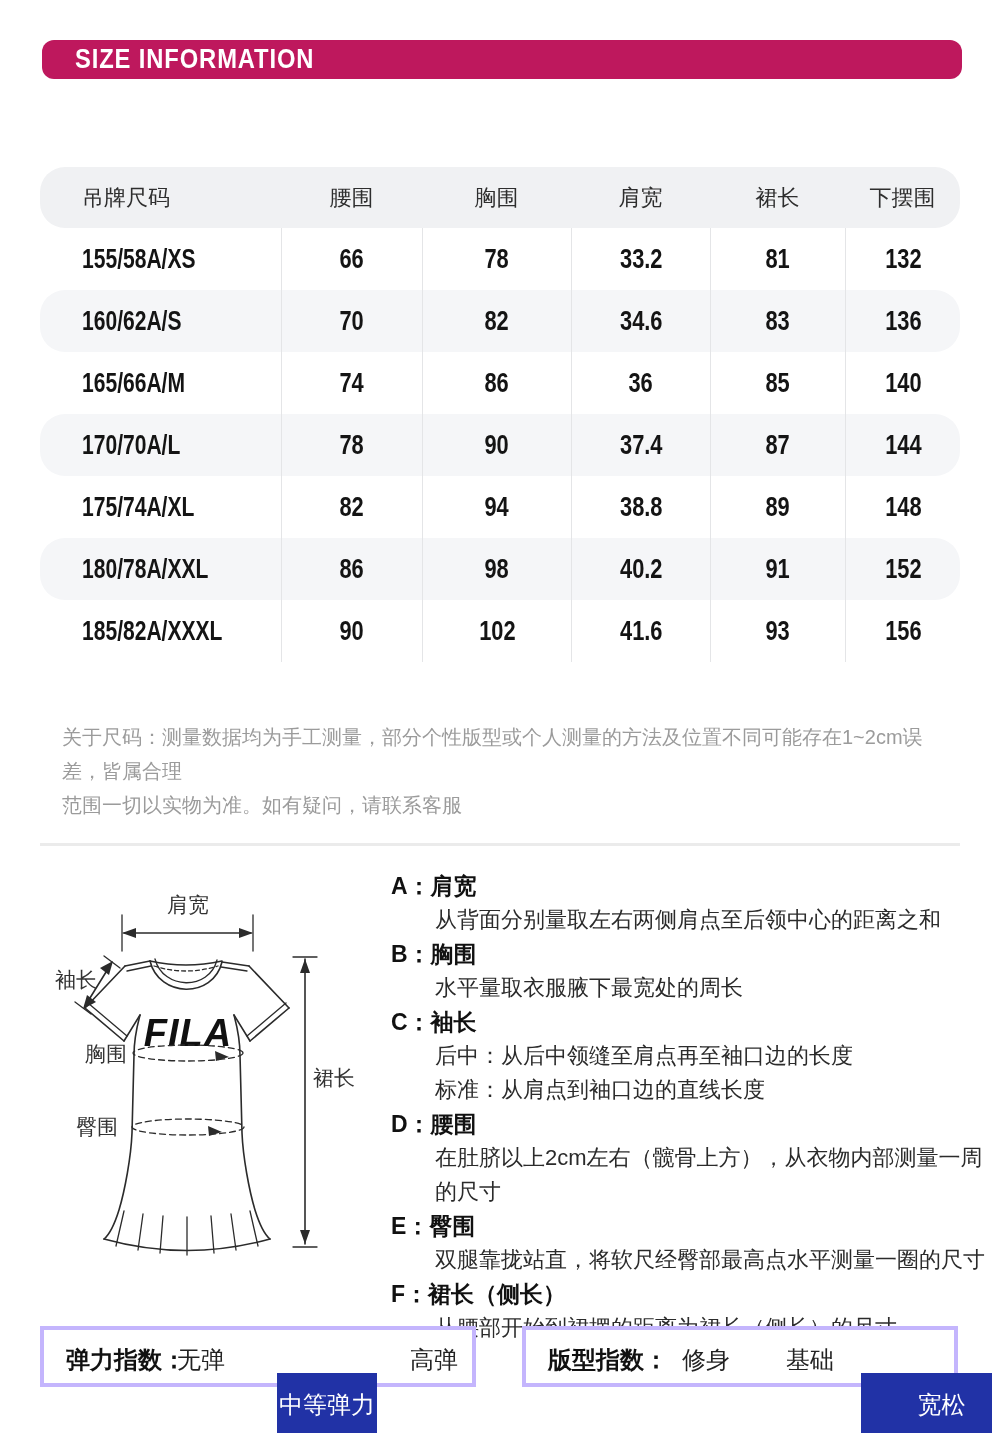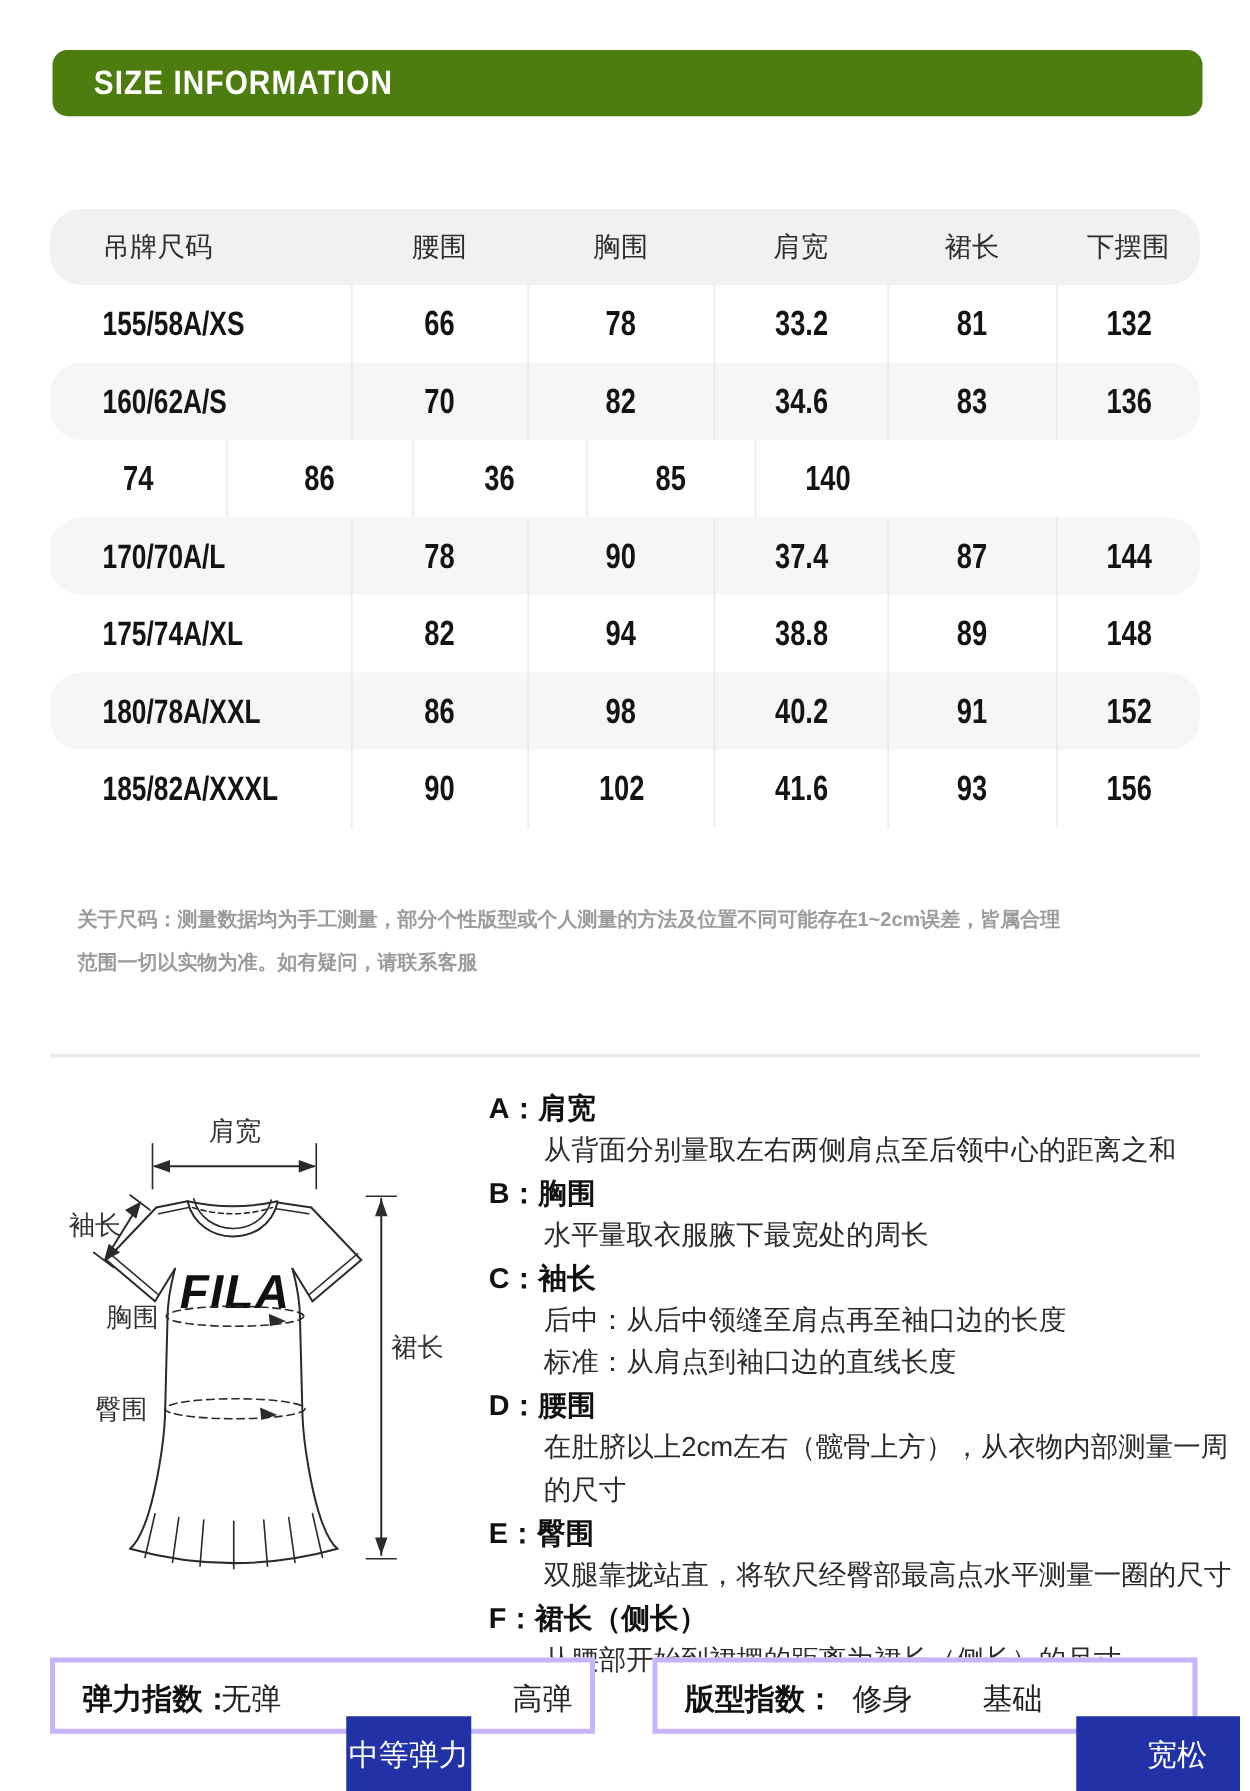--- a/index.html
+++ b/index.html
@@ -1,43 +1,43 @@
 <!DOCTYPE html>
 <html><head>
 <meta charset="utf-8">
 <style>
   html,body{margin:0;padding:0;background:#fff;}
   .page{position:relative;width:1000px;height:1433px;background:#ffffff;
         font-family:"Liberation Sans",sans-serif;overflow:hidden;}
 
   
-  .banner{position:absolute;left:42px;top:40px;width:920px;height:53px;
-          background:#4d7c0f;border-radius:12px;color:#ffffff;
+  .banner{position:absolute;left:42px;top:40px;width:920px;height:39px;
+          background:#be185d;border-radius:12px;color:#ffffff;
           display:flex;align-items:center;padding-left:33px;box-sizing:border-box;}
   .banner-title{font-size:27px;font-weight:bold;letter-spacing:1px;
           display:inline-block;transform:scaleX(.88);transform-origin:left center;}
 
   
   .size-table{position:absolute;left:40px;top:167px;width:920px;}
   .trow{display:flex;height:62px;background:#fff;border-radius:25px;}
   .trow.thead{height:61px;background:#f0f1f3;}
   .trow.alt{background:#f5f6f8;}
   .tc{display:flex;align-items:center;justify-content:center;box-sizing:border-box;
       color:#111;}
   .c0{width:241px;justify-content:flex-start;padding-left:42px;}
   .c1{width:141px;}.c2{width:149px;}.c3{width:139px;}.c4{width:135px;}.c5{width:115px;}
   .trow:not(.thead) .tc + .tc{border-left:1px solid #e4e5e7;}
   .thead .tc{font-size:22px;color:#2e2e2e;font-weight:400;}
   .cond{display:inline-block;transform:scaleX(.78);transform-origin:center;
         font-weight:bold;font-size:28px;color:#141414;letter-spacing:0;}
   .cond-l{transform-origin:left center;font-size:27px;}
 
   
-  .note{position:absolute;left:62px;top:720px;width:880px;font-size:16px;
-        line-height:34px;color:#9b9b9b;font-weight:bold;}
+  .note{position:absolute;left:62px;top:720px;width:880px;font-size:20px;
+        line-height:34px;color:#9b9b9b;}
 
   
   .sep{position:absolute;left:40px;top:843px;width:920px;height:3px;background:#ebebeb;}
 
   
   svg.diagram{position:absolute;left:40px;top:845px;}
   .ln{fill:none;stroke:#2b2b2b;stroke-width:1.6;stroke-linecap:round;stroke-linejoin:round;}
   .thin{stroke-width:1.3;}
   .dash{stroke-dasharray:6 4;}
   .dash2{stroke-dasharray:4 3;}
@@ -121,20 +121,23 @@
             <span class="cond">34.6</span>
           </div>
           <div class="tc c4">
             <span class="cond">83</span>
           </div>
           <div class="tc c5">
             <span class="cond">136</span>
           </div>
         </div>
         <div class="trow">
+          <div class="tc c0">
+            <span class="cond cond-l">165/66A/M</span>
+          </div>
           <div class="tc c1">
             <span class="cond">74</span>
           </div>
           <div class="tc c2">
             <span class="cond">86</span>
           </div>
           <div class="tc c3">
             <span class="cond">36</span>
           </div>
           <div class="tc c4">

